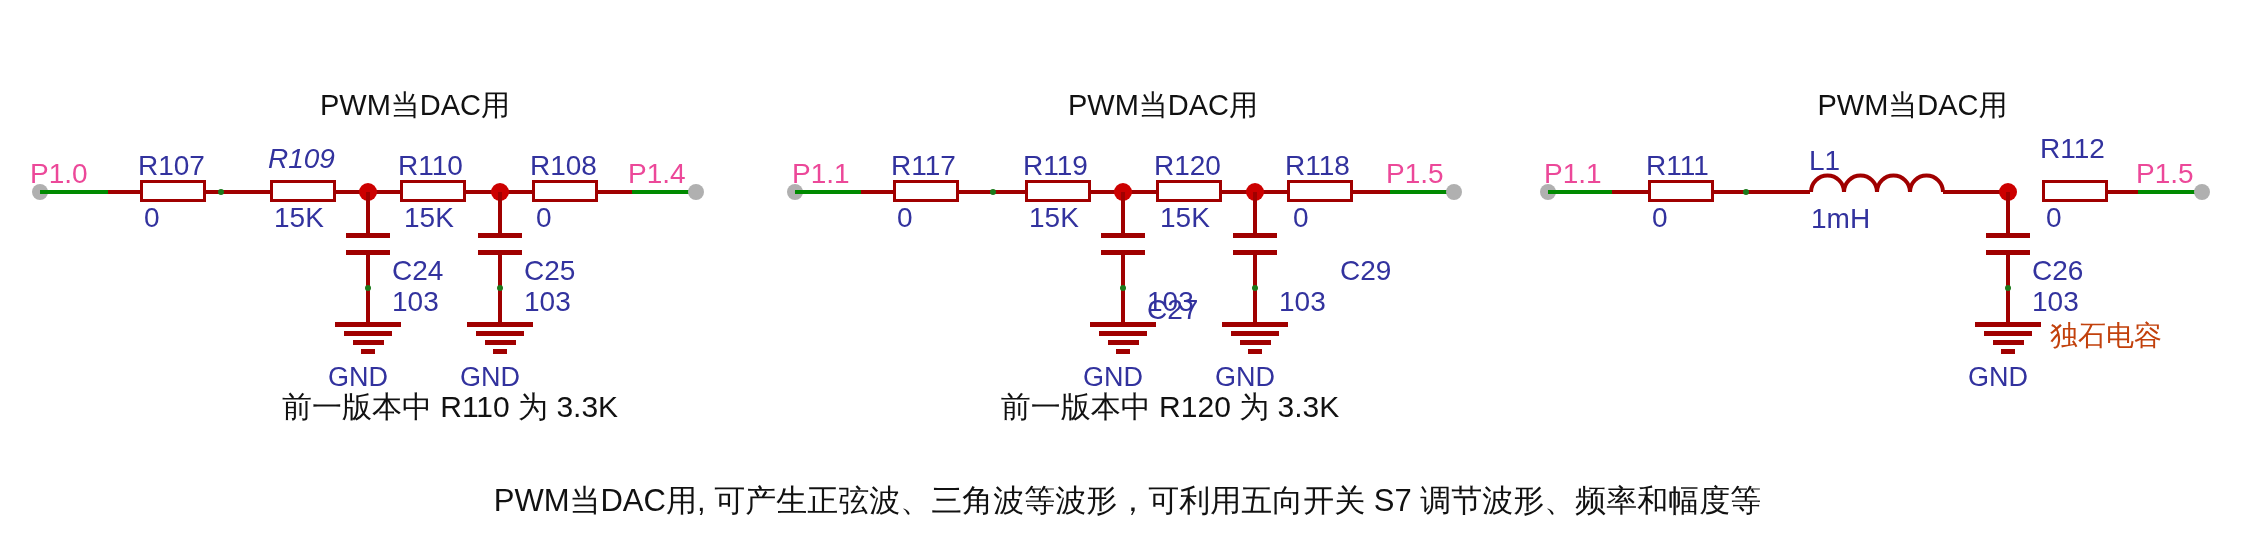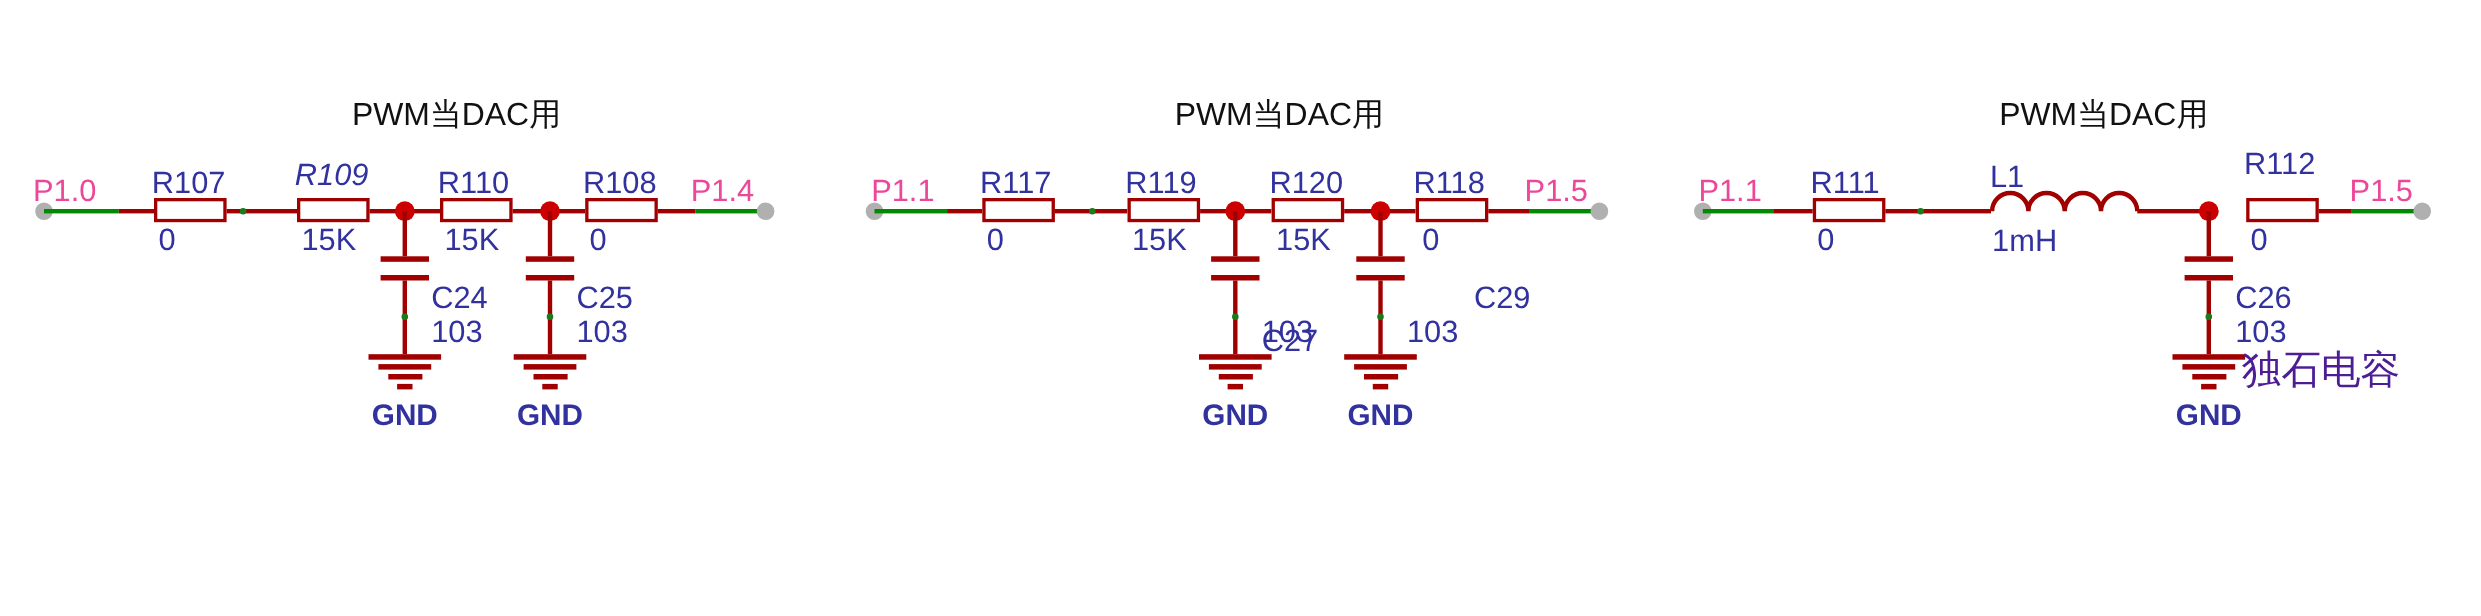--- a/index.html
+++ b/index.html
@@ -10,24 +10,24 @@
   .vwire{background:#A00000;width:4px;}
   .gwire{background:#008A00;height:4px;}
   .rbox{width:60px;height:16px;border:3px solid #A00000;background:#fff;}
   .jdot{width:18px;height:18px;border-radius:50%;background:#CC0000;}
   .tdot{width:16px;height:16px;border-radius:50%;background:#B0B0B0;}
   .pdot{width:6px;height:6px;border-radius:50%;background:#1B7A1B;}
   .plate{height:5px;width:44px;background:#A00000;}
   .gbar{height:5px;background:#A00000;}
   .ref,.val{color:#32329E;font-size:28px;line-height:30px;white-space:nowrap;}
   .port{color:#ec4899;font-size:28px;line-height:30px;font-weight:500;white-space:nowrap;}
-  .gnd{color:#32329E;font-size:27px;line-height:30px;font-weight:700;text-align:center;width:80px;}
+  .gnd{color:#32329E;font-size:27px;line-height:30px;font-weight:400;text-align:left;width:80px;}
   .title{color:#111;font-size:29px;line-height:34px;text-align:center;white-space:nowrap;}
   .note{color:#111;font-size:30px;line-height:34px;text-align:center;white-space:nowrap;}
-  .capnote{color:#4c1d95;font-size:36px;line-height:32px;white-space:nowrap;}
+  .capnote{color:#c2410c;font-size:28px;line-height:32px;white-space:nowrap;margin-left:12px;}
   .caption{color:#111;font-size:31px;line-height:36px;text-align:center;white-space:nowrap;left:0;width:2255px;}
 </style>
 </head>
 <body>
 
 <div class="canvas">
 
   <div class="el title" style="left:285px;top:88px;width:260px;">PWM当DAC用</div>
 
   <div class="el tdot" style="left:32px;top:184px;"></div>
@@ -84,20 +84,21 @@
   <div class="el vwire" style="left:498px;top:255px;height:67px;"></div>
   <div class="el pdot" style="left:497px;top:285px;"></div>
   <div class="el ref" style="left:524px;top:256px;">C25</div>
   <div class="el val" style="left:524px;top:287px;">103</div>
   <div class="el gbar" style="left:467px;top:322px;width:66px;"></div>
   <div class="el gbar" style="left:476px;top:331px;width:48px;"></div>
   <div class="el gbar" style="left:485px;top:340px;width:31px;"></div>
   <div class="el gbar" style="left:493px;top:349px;width:14px;"></div>
   <div class="el gnd" style="left:460px;top:362px;">GND</div>
 
+  <div class="el note" style="left:262px;top:390px;width:376px;">前一版本中 R110 为 3.3K</div>
 
   <div class="el title" style="left:1058px;top:88px;width:210px;">PWM当DAC用</div>
 
   <div class="el tdot" style="left:787px;top:184px;"></div>
   <div class="el port" style="left:792px;top:159px;">P1.1</div>
   <div class="el gwire" style="left:795px;top:190px;width:66px;"></div>
   <div class="el wire" style="left:861px;top:190px;width:32px;"></div>
 
   <div class="el rbox" style="left:893px;top:180px;"></div>
   <div class="el ref" style="left:891px;top:151px;">R117</div>
@@ -148,20 +149,21 @@
   <div class="el vwire" style="left:1253px;top:255px;height:67px;"></div>
   <div class="el pdot" style="left:1252px;top:285px;"></div>
   <div class="el ref" style="left:1340px;top:256px;">C29</div>
   <div class="el val" style="left:1279px;top:287px;">103</div>
   <div class="el gbar" style="left:1222px;top:322px;width:66px;"></div>
   <div class="el gbar" style="left:1231px;top:331px;width:48px;"></div>
   <div class="el gbar" style="left:1240px;top:340px;width:31px;"></div>
   <div class="el gbar" style="left:1248px;top:349px;width:14px;"></div>
   <div class="el gnd" style="left:1215px;top:362px;">GND</div>
 
+  <div class="el note" style="left:988px;top:390px;width:364px;">前一版本中 R120 为 3.3K</div>
 
   <div class="el title" style="left:1805px;top:88px;width:215px;">PWM当DAC用</div>
 
   <div class="el tdot" style="left:1540px;top:184px;"></div>
   <div class="el port" style="left:1544px;top:159px;">P1.1</div>
   <div class="el gwire" style="left:1548px;top:190px;width:64px;"></div>
   <div class="el wire" style="left:1612px;top:190px;width:36px;"></div>
 
   <div class="el rbox" style="left:1648px;top:180px;"></div>
   <div class="el ref" style="left:1646px;top:151px;">R111</div>
@@ -195,14 +197,15 @@
   <div class="el pdot" style="left:2005px;top:285px;"></div>
   <div class="el ref" style="left:2032px;top:256px;">C26</div>
   <div class="el val" style="left:2032px;top:287px;">103</div>
   <div class="el gbar" style="left:1975px;top:322px;width:66px;"></div>
   <div class="el gbar" style="left:1984px;top:331px;width:48px;"></div>
   <div class="el gbar" style="left:1993px;top:340px;width:31px;"></div>
   <div class="el gbar" style="left:2001px;top:349px;width:14px;"></div>
   <div class="el capnote" style="left:2038px;top:320px;">独石电容</div>
   <div class="el gnd" style="left:1968px;top:362px;">GND</div>
 
+  <div class="el caption" style="top:483px;">PWM当DAC用, 可产生正弦波、三角波等波形，可利用五向开关 S7 调节波形、频率和幅度等</div>
 
 </div>
 
 </body></html>

